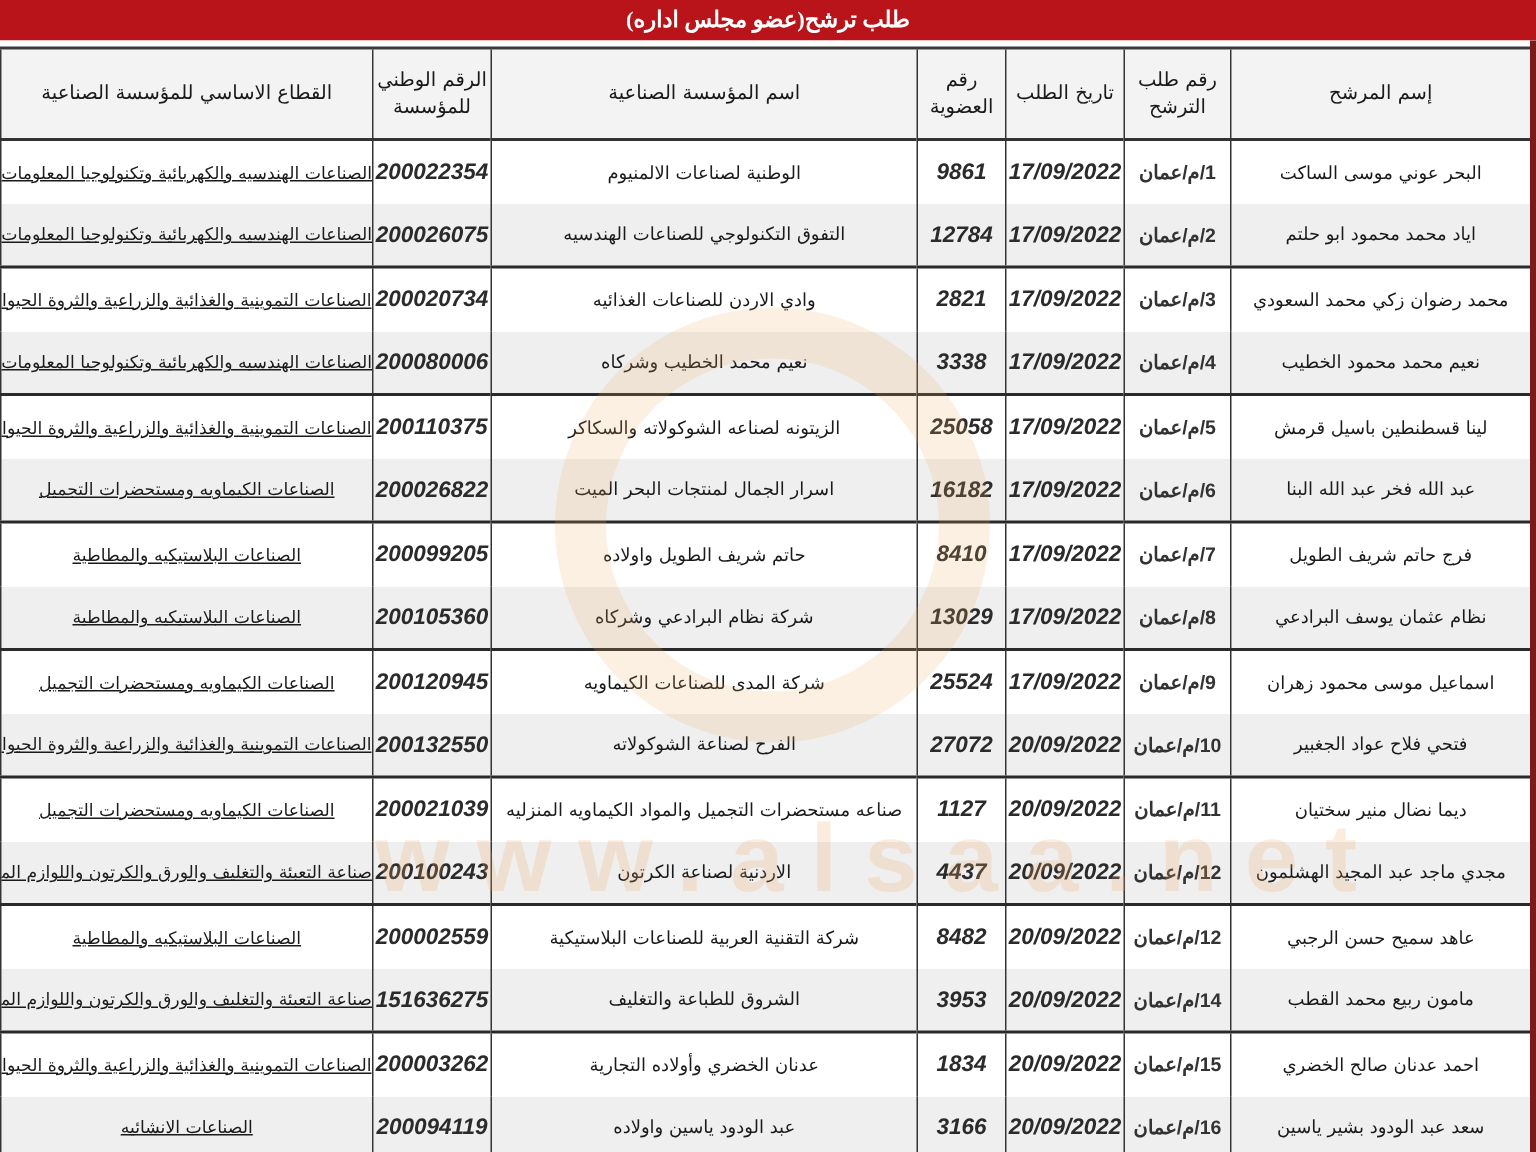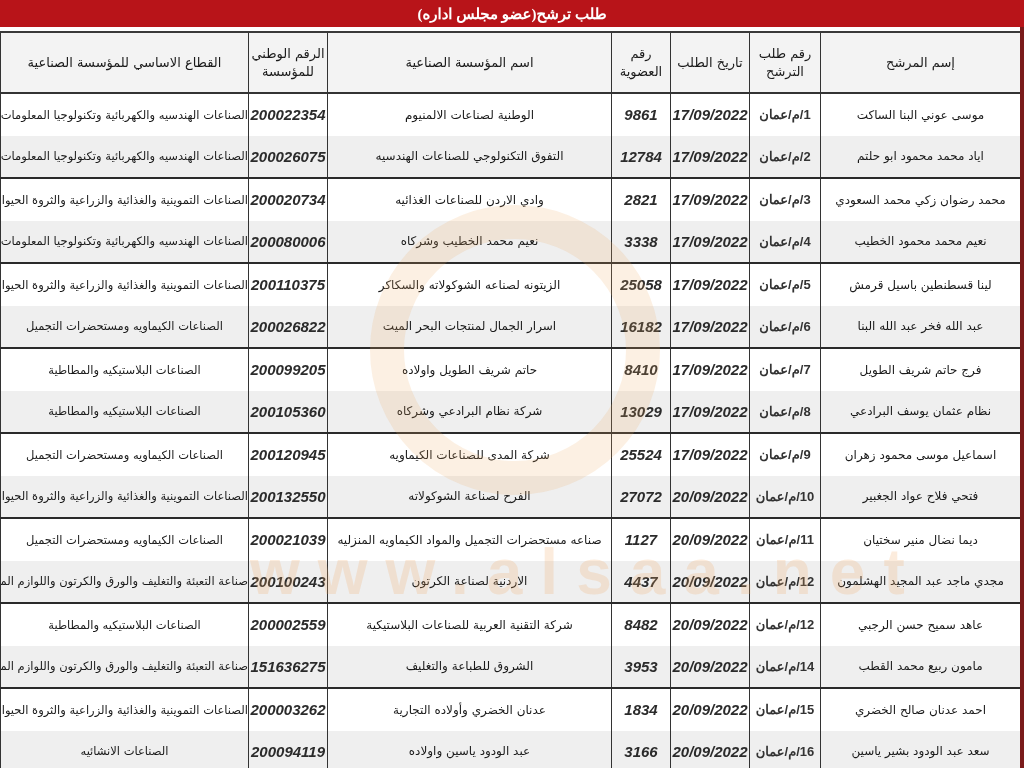--- a/index.html
+++ b/index.html
@@ -70,21 +70,21 @@
       letter-spacing: 0 !important;
       font-style: italic;
     }
     td.reqno {
       font-family: "Liberation Sans", sans-serif;
       font-size: 13px !important;
       font-weight: bold;
       color: #333 !important;
       margin-top: 32px;
     }
-    td.sector { font-size: 11.5px !important; letter-spacing: -0.7px !important; }
+    td.sector { font-size: 11.5px !important; letter-spacing: -0.7px !important; text-decoration: underline; }
 
     
     .wm-ring {
       position: absolute; left: 370px; top: 205px; width: 290px; height: 290px;
       border-radius: 50%;
       border: 34px solid rgba(240, 170, 100, 0.18);
       pointer-events: none;
     }
     .wm-text {
       position: absolute; left: 250px; top: 535px; width: 600px;
@@ -121,21 +121,21 @@
         <th>تاريخ الطلب</th>
         <th>رقم العضوية</th>
         <th>اسم المؤسسة الصناعية</th>
         <th>الرقم الوطني للمؤسسة</th>
         <th>القطاع الاساسي للمؤسسة الصناعية</th>
       </tr>
     </thead>
     <tbody id="tbody">
 
     <tr class="odd">
-        <td>موسى عوني البنا الساكت</td>
+        <td>البحر عوني موسى الساكت</td>
         <td class="reqno">1/م/عمان</td>
         <td class="num">17/09/2022</td>
         <td class="num">9861</td>
         <td>الوطنية لصناعات الالمنيوم</td>
         <td class="num">200022354</td>
         <td class="sector">الصناعات الهندسيه والكهربائية وتكنولوجيا المعلومات</td>
       </tr>
         <tr class="even group-end">
         <td>اياد محمد محمود ابو حلتم</td>
         <td class="reqno">2/م/عمان</td>

